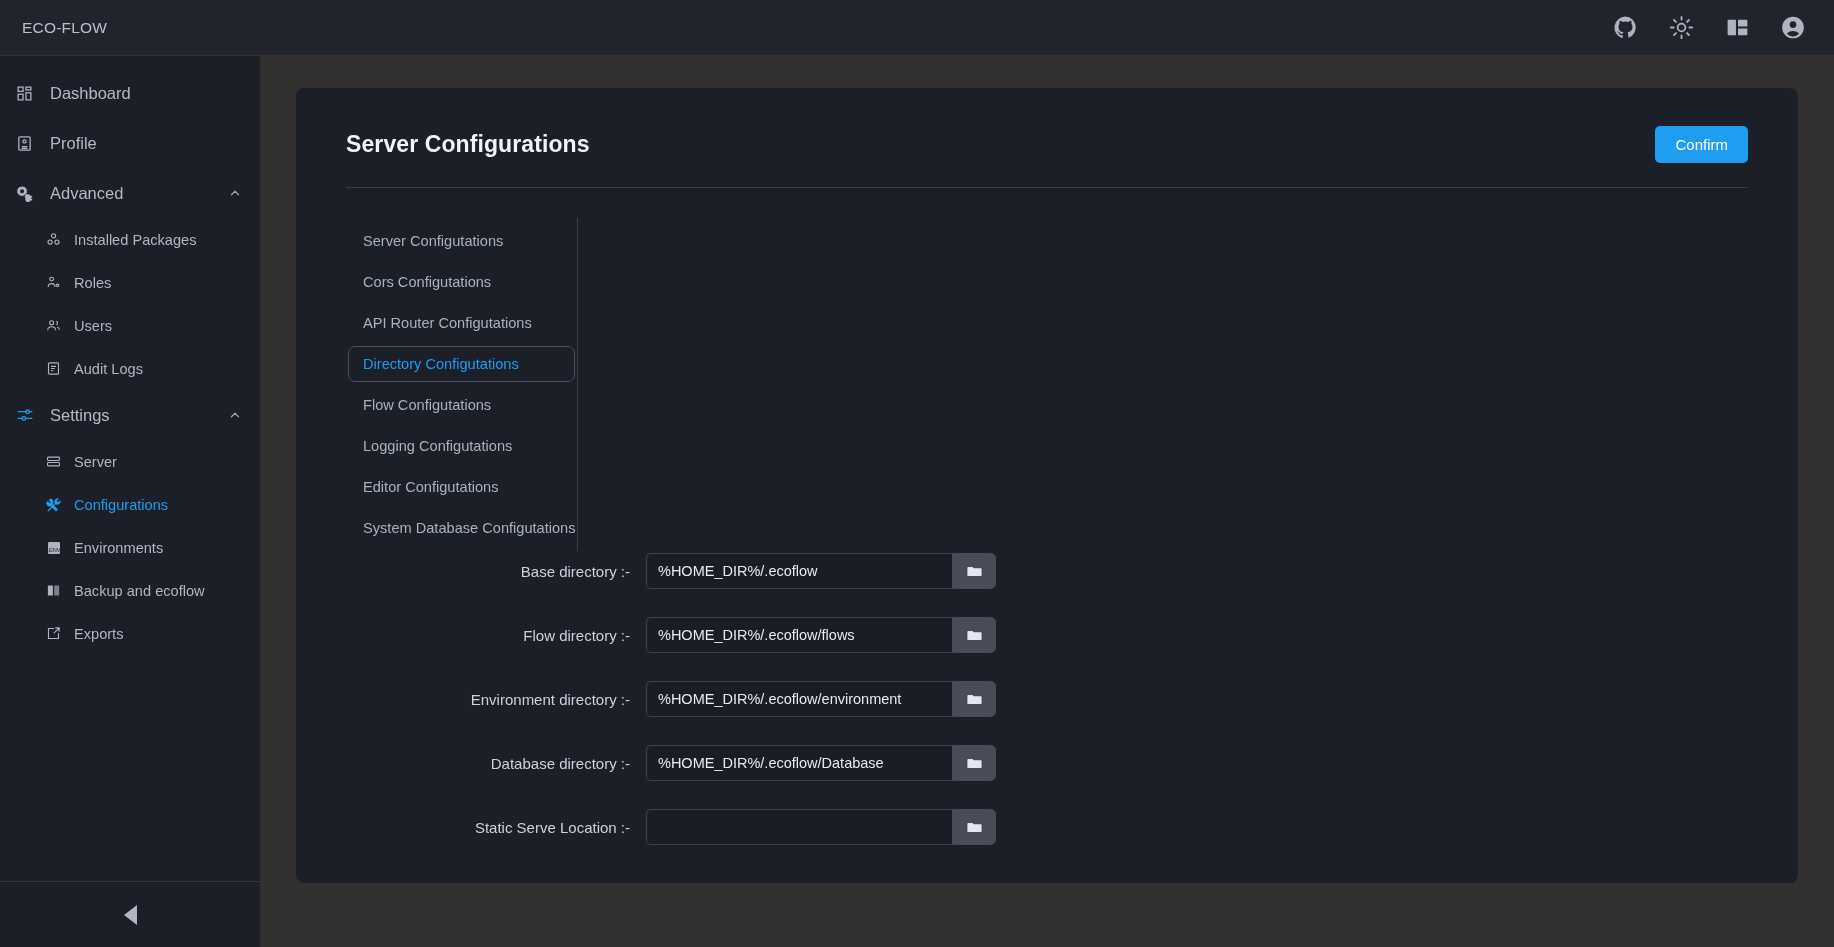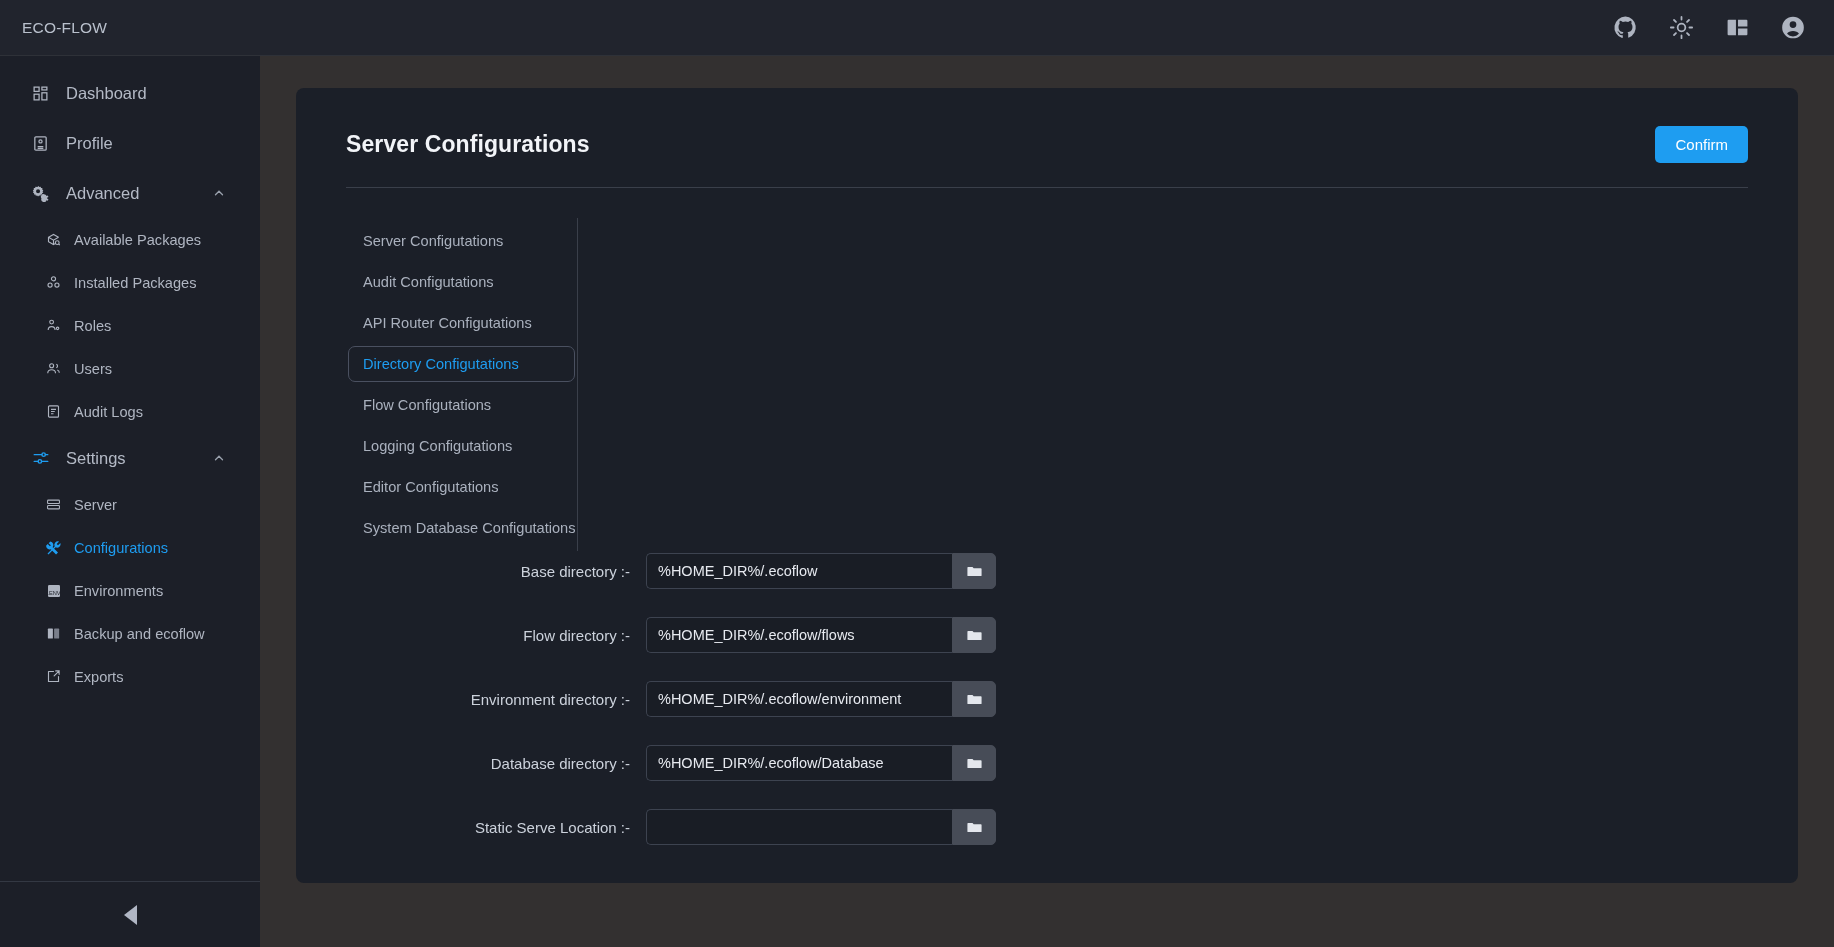--- a/index.html
+++ b/index.html
@@ -34,21 +34,21 @@
   
   .sidebar {
     width: 260px; min-width: 260px;
     background: #1c1f28;
     display: flex; flex-direction: column;
     position: relative;
   }
   .nav { flex: 1; padding-top: 12px; overflow: hidden; }
   .nav-item {
     display: flex; align-items: center;
-    height: 50px; padding: 0 32px; cursor: pointer;
+    height: 50px; padding: 0 16px; cursor: pointer;
     color: #b4bac6; font-size: 16.5px; justify-content: flex-end;
   }
   .nav-item .ic { width: 28px; min-width: 28px; display: flex; align-items: center; justify-content: flex-start; }
   .nav-item .lbl { flex: 1; padding-left: 6px; }
   .nav-item .chev { width: 18px; display: flex; align-items: center; justify-content: center; }
   .nav-item.sub { height: 43px; padding-left: 46px; font-size: 14.6px; color: #b0b6c2; }
   .nav-item.sub .ic { width: 24px; min-width: 24px; }
   .nav-item.sub .lbl { padding-left: 4px; }
   .nav-item.active, .nav-item.active .lbl { color: #1e9df1; }
   .nav-item.accent .ic svg { color: #1e9df1; }
@@ -198,31 +198,20 @@
               </svg>
           </span>
           <span class="lbl">Advanced</span>
           <span class="chev">
             <svg width="14" height="14" viewBox="0 0 24 24" fill="none" stroke="#9aa1ad" stroke-width="2.2" stroke-linecap="round">
                 <path d="M6 15l6-6 6 6"></path>
               </svg>
           </span>
         </div>
 
-        <div class="nav-item sub">
-          <span class="ic">
-            <svg width="15" height="15" viewBox="0 0 24 24" fill="none" stroke="#aeb4c0" stroke-width="1.8">
-                <path d="M20 8.5 12 4 4 8.5v7l8 4.5 4-2.2"></path>
-                <path d="M4 8.5 12 13l8-4.5M12 13v7.5"></path>
-                <circle cx="18" cy="17" r="3"></circle>
-                <path d="M20.2 19.2 22 21"></path>
-              </svg>
-          </span>
-          <span class="lbl">Available Packages</span>
-        </div>
 
         <div class="nav-item sub">
           <span class="ic">
             <svg width="15" height="15" viewBox="0 0 24 24" fill="none" stroke="#aeb4c0" stroke-width="1.8">
                 <circle cx="12" cy="6" r="3.3"></circle>
                 <circle cx="6.5" cy="16" r="3.3"></circle>
                 <circle cx="17.5" cy="16" r="3.3"></circle>
               </svg>
           </span>
           <span class="lbl">Installed Packages</span>
@@ -342,21 +331,21 @@
           <div class="head-spacer"></div>
           <button class="confirm-btn">Confirm</button>
         </div>
 
         <div class="divider"></div>
 
         <div class="card-body">
 
           <div class="tabs">
             <div class="tab">Server Configutations</div>
-            <div class="tab">Audit Configutations</div>
+            <div class="tab">Cors Configutations</div>
             <div class="tab">API Router Configutations</div>
             <div class="tab active">Directory Configutations</div>
             <div class="tab">Flow Configutations</div>
             <div class="tab">Logging Configutations</div>
             <div class="tab">Editor Configutations</div>
             <div class="tab">System Database Configutations</div>
           </div>
 
           <div class="form">
 

